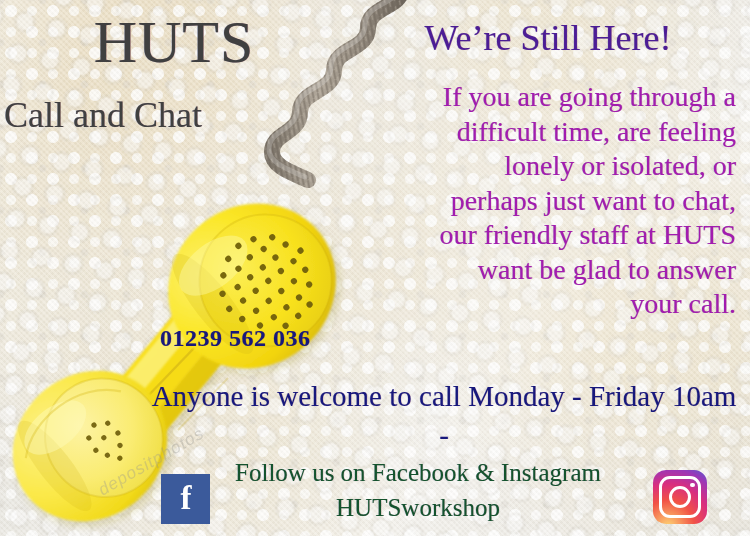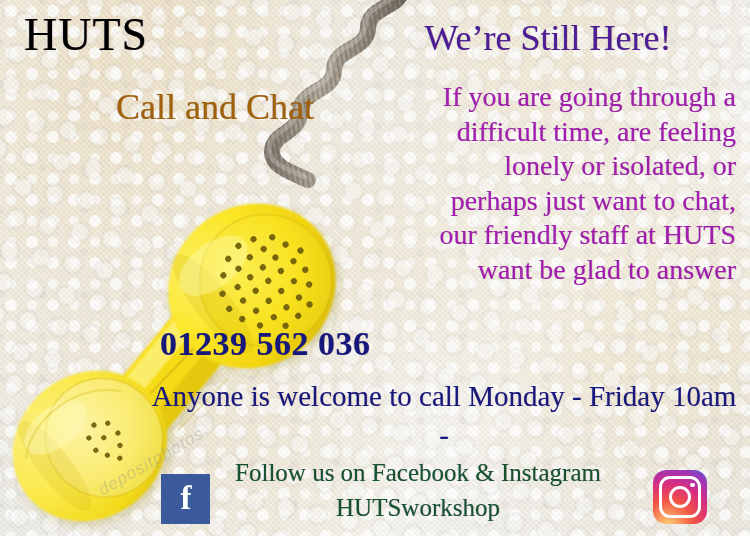--- a/index.html
+++ b/index.html
@@ -86,35 +86,36 @@
     width: 180px;
     height: 200px;
     pointer-events: none;
   }
 
   #title-huts {
     position: absolute;
     left: 24px;
     top: 12px;
     width: 300px;
-    font-size: 46px;
+    text-align: center;
+    font-size: 60px;
     line-height: 1.0;
     letter-spacing: 1px;
-    color: #000000;
+    color: #404040;
     text-shadow: 0.5px 0 0 rgba(140,20,40,0.30), -0.5px 0 0 rgba(20,60,160,0.25);
   }
   #title-sub {
     position: absolute;
     left: 4px;
-    top: 84px;
+    top: 92px;
     width: 310px;
-    text-align: right;
+    text-align: left;
     font-size: 36px;
     line-height: 1.28;
-    color: #a16207;
+    color: #404040;
     text-shadow: 0.5px 0 0 rgba(140,20,40,0.25), -0.5px 0 0 rgba(20,60,160,0.22);
   }
   #title-sub .l2 { display: block; }
 
   #headline-right {
     position: absolute;
     right: 12px;
     top: 20px;
     width: 380px;
     text-align: center;
@@ -134,21 +135,21 @@
     line-height: 1.235;
     color: #a21caf;
     text-shadow: 0.5px 0 0 rgba(140,20,40,0.22), -0.5px 0 0 rgba(20,60,160,0.20);
   }
   #body-right span { display: block; }
 
   #phone-number {
     position: absolute;
     left: 160px;
     top: 325px;
-    font-size: 34px;
+    font-size: 24px;
     font-weight: bold;
     letter-spacing: 0.5px;
     color: #17187c;
     text-shadow: 0.5px 0 0 rgba(140,20,40,0.25), -0.5px 0 0 rgba(20,60,160,0.22);
   }
 
   #hours {
     position: absolute;
     left: 148px;
     top: 377px;
@@ -412,20 +413,21 @@
 
   <div id="headline-right">We’re Still Here!</div>
 
   <div id="body-right">
     <span>If you are going through a</span>
     <span>difficult time, are feeling</span>
     <span>lonely or isolated, or</span>
     <span>perhaps just want to chat,</span>
     <span>our friendly staff at HUTS</span>
     <span>want be glad to answer</span>
+    <span>your call.</span>
   </div>
 
   <div id="phone-number">01239 562 036</div>
 
   <div id="hours">
     <span>Anyone is welcome to call Monday - Friday 10am -</span>
   </div>
 
   <div id="social-text">
     <span>Follow us on Facebook &amp; Instagram</span>

